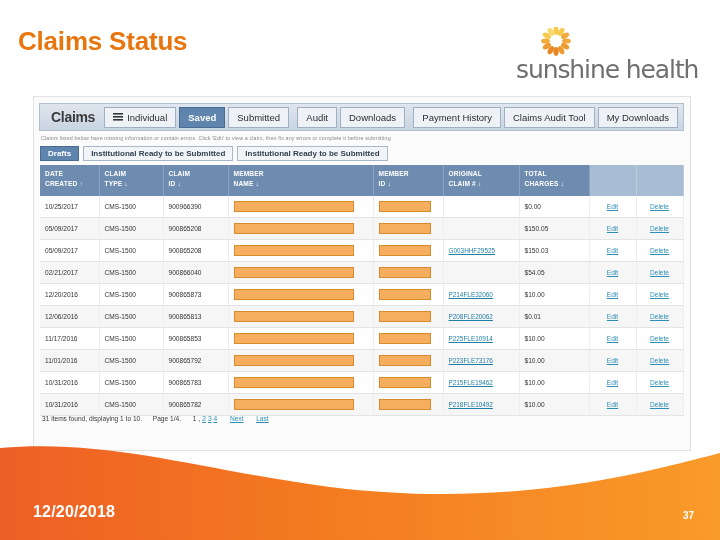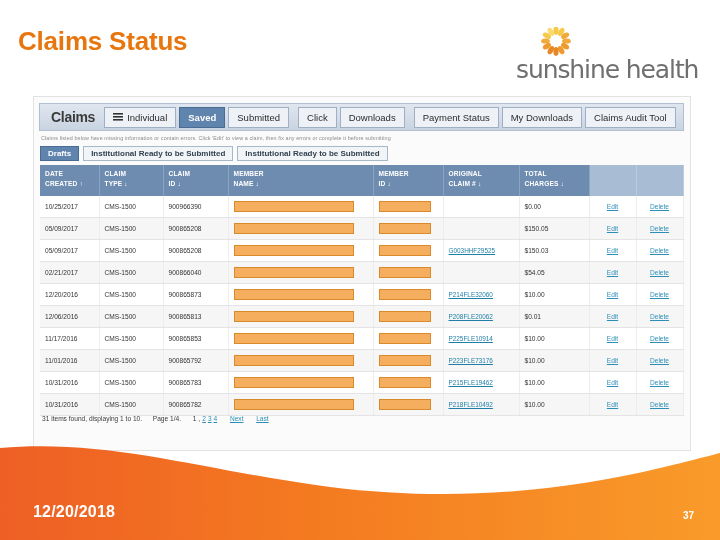--- a/index.html
+++ b/index.html
@@ -206,26 +206,26 @@
   <div class="tabstrip">
     <span class="claims-label">Claims</span>
 
     <div class="tab">
       <span class="burger"></span>
       <span>Individual</span>
     </div>
     <div class="tab sel">Saved</div>
     <div class="tab">Submitted</div>
     <span class="tab-gap"></span>
-    <div class="tab">Click</div>
+    <div class="tab">Audit</div>
     <div class="tab">Downloads</div>
     <span class="tab-gap"></span>
-    <div class="tab">Payment Status</div>
+    <div class="tab">Payment History</div>
+    <div class="tab">Claims Audit Tool</div>
     <div class="tab">My Downloads</div>
-    <div class="tab">Claims Audit Tool</div>
   </div>
 
   <div class="infoline">Claims listed below have missing information or contain errors. Click 'Edit' to view a claim, then fix any errors or complete it before submitting</div>
 
   <div class="subtabs">
     <div class="subtab sel">Drafts</div>
     <div class="subtab">Institutional Ready to be Submitted</div>
     <div class="subtab">Institutional Ready to be Submitted</div>
   </div>
 

